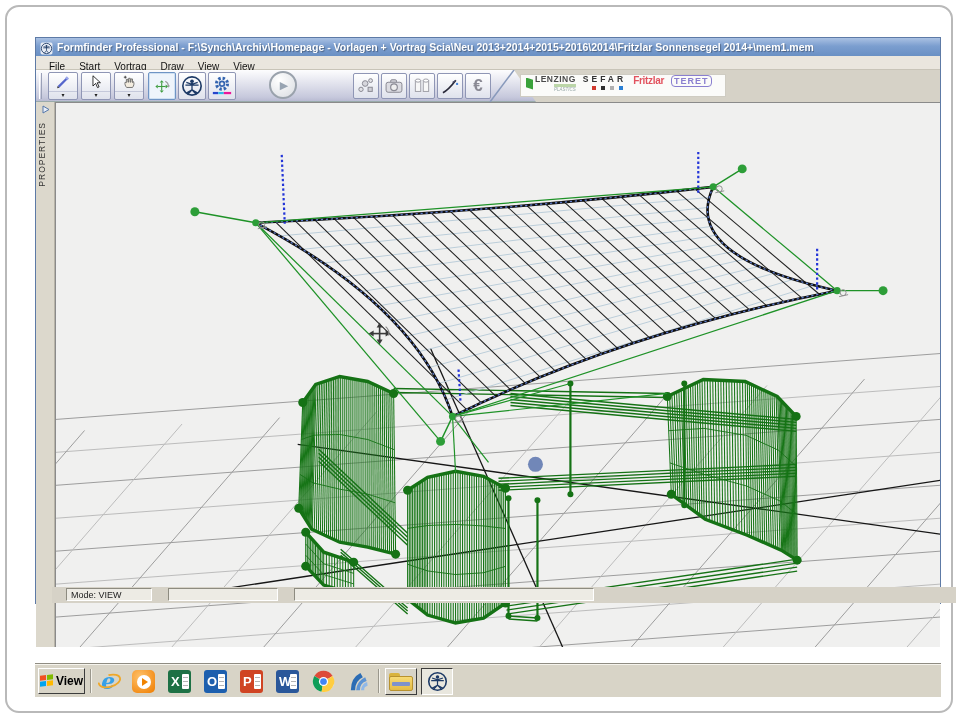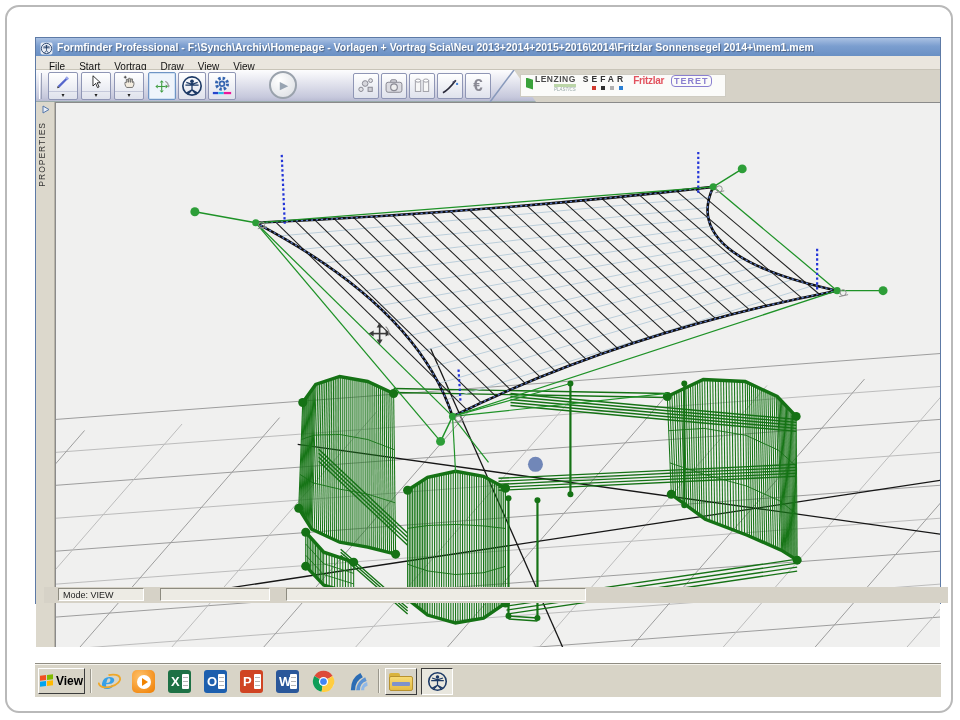--- a/index.html
+++ b/index.html
@@ -38,21 +38,21 @@
   .carl { font-size:10px; font-weight:bold; color:#e2525e; letter-spacing:-.3px; }
   .teret { font-size:9px; font-weight:bold; color:#8a7fd0; border:1px solid #8a7fd0; border-radius:4px; padding:1px 2px 0; letter-spacing:1px; line-height:1; }
 
   .sidebar { position:absolute; left:0; top:64px; width:19px; height:545px; background:#dcd8cc; border-right:1px solid #b7b3a7; }
   .sidebar .tri { margin:3px auto 2px; display:block; }
   .sidebar .vtext { position:absolute; top:20px; left:1px; width:17px; writing-mode:vertical-rl; transform:rotate(180deg); font-size:8.5px; color:#333; letter-spacing:1px; }
 
   .canvas { position:absolute; left:19px; top:64px; width:885px; height:545px; background:#f0f0ef; border-top:1px solid #8a8a8a; border-left:1px solid #8a8a8a; }
   .canvas svg { display:block; width:100%; height:100%; }
 
-  .statusbar { position:absolute; left:8px; bottom:0; width:100%; height:16px; background:#d6d2c7; display:flex; gap:16px; padding:1px 14px; }
+  .statusbar { position:absolute; left:16px; bottom:0; width:100%; height:16px; background:#d6d2c7; display:flex; gap:16px; padding:1px 14px; }
   .spanel { height:13px; background:#edebe4; border:1px solid; border-color:#8d8b80 #ffffff #ffffff #8d8b80; font-size:9px; color:#222; padding:1px 4px; white-space:nowrap; overflow:hidden; }
   .sp1{width:86px} .sp2{width:110px} .sp3{width:300px} .sp4{flex:1}
 
   
   .taskbar { position:absolute; left:28px; top:657px; width:906px; height:33px; background:#d8d4c7; border-top:1px solid #f6f4ed; box-shadow:0 -1px 0 #8f8c82; }
   .startbtn { position:absolute; left:3px; top:3px; width:47px; height:26px; background:#d8d4c7; border:1px solid; border-color:#fff #3c3c3c #3c3c3c #fff; display:flex; align-items:center; justify-content:center; gap:2px; }
   .startbtn .slabel { font-size:12px; font-weight:bold; color:#000; }
   .flag { width:14px; height:13px; display:grid; grid-template-columns:6px 6px; grid-template-rows:5px 5px; gap:1px; transform:skewY(-6deg); }
   .flag i { display:block; }
   .tsep { position:absolute; top:4px; width:2px; height:24px; border-left:1px solid #9a978c; border-right:1px solid #f4f2ea; }

